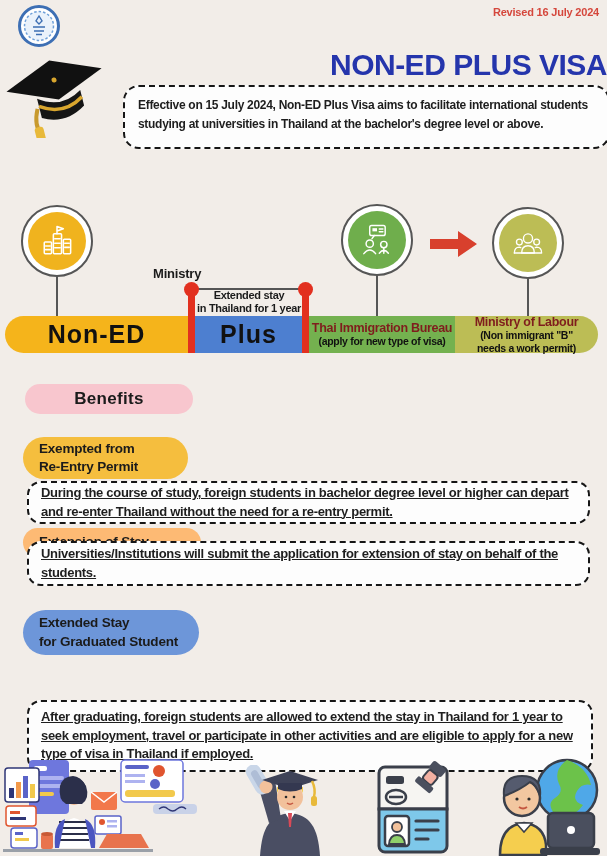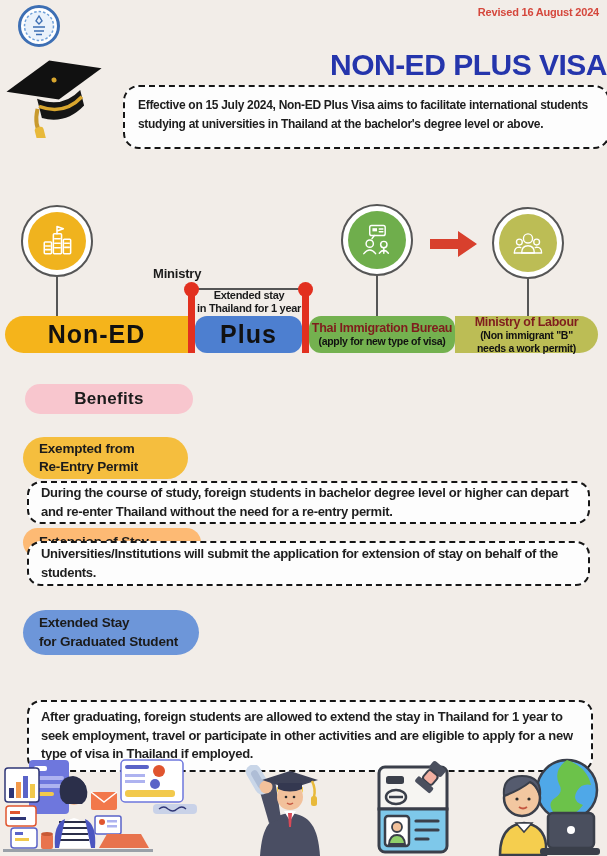--- a/index.html
+++ b/index.html
@@ -32,42 +32,42 @@
   .k1{left:56px;top:276px;height:40px;}
   .k2{left:376px;top:275px;height:41px;}
   .k3{left:527px;top:278px;height:38px;}
   .arrow-right{left:430px;top:230px;width:48px;height:28px;}
   .graduated{left:153px;top:266px;font-size:13px;font-weight:bold;letter-spacing:-.2px;}
   .pin-line{left:191px;top:288px;width:115px;height:2px;background:#555;}
   .pin{width:15px;height:15px;border-radius:50%;background:#E2301F;}
   .p1{left:184px;top:282px;} .p2{left:298px;top:282px;}
   .extstay{left:193px;top:289px;width:112px;text-align:center;font-size:11px;font-weight:bold;
            line-height:1.2;letter-spacing:-.3px;}
-  .bar-seg{top:316px;height:37px;display:flex;align-items:center;justify-content:center;flex-direction:column;box-sizing:border-box;border-radius:12px;}
+  .bar-seg{top:316px;height:37px;display:flex;align-items:center;justify-content:center;flex-direction:column;box-sizing:border-box;}
   .seg-yellow{left:5px;width:183px;background:#F5B41B;border-radius:19px 0 0 19px;}
   .seg-blue{left:195px;width:107px;background:#4D7FD0;}
   .seg-green{left:309px;width:146px;background:#74B14F;}
   .seg-olive{left:455px;width:143px;background:#BCBD55;border-radius:0 19px 19px 0;}
   .divider{top:290px;width:7px;height:63px;background:#E2301F;}
   .d1{left:188px;} .d2{left:302px;}
   .seg-big{font-size:25px;font-weight:bold;letter-spacing:1px;color:#111;}
   .seg-label{font-size:12.5px;font-weight:bold;letter-spacing:-.3px;color:#7f1d1d;line-height:1.15;white-space:nowrap;}
   .seg-sub{font-size:10.5px;font-weight:bold;letter-spacing:-.3px;color:#111;line-height:1.2;white-space:nowrap;}
   
   .pill{border-radius:999px;display:flex;flex-direction:column;justify-content:center;box-sizing:border-box;}
   .benefits-pill{left:25px;top:384px;width:168px;height:30px;background:#F8C6CE;
                  align-items:center;font-size:17px;font-weight:bold;letter-spacing:.3px;}
   .tag{padding-left:16px;font-size:13.5px;font-weight:bold;letter-spacing:-.2px;line-height:1.35;}
   .tag-y1{left:23px;top:437px;width:165px;height:42px;background:#F5BE3E;}
   .tag-y2{left:23px;top:528px;width:178px;height:29px;background:#fdba74;justify-content:center;}
   .tag-b1{left:23px;top:610px;width:176px;height:45px;background:#6D96D9;}
   .dashed-box{
     left:27px;box-sizing:border-box;background:#FDFDFD;border:2.5px dashed #161616;
     border-radius:14px;padding:4px 12px;font-size:13px;font-weight:bold;
-    line-height:1.45;letter-spacing:-.3px;display:flex;align-items:center;color:#1e1e1e;
+    line-height:1.45;letter-spacing:-.3px;display:flex;align-items:center;color:#1e1e1e;text-decoration:underline;
   }
   .db1{top:481px;width:563px;height:43px;}
   .db2{top:541px;width:563px;height:45px;}
   .db3{top:661px;width:566px;height:72px;margin-top:39px;}
   
   .contact{left:30px;top:739px;font-size:10.5px;font-weight:bold;color:#3A67C4;letter-spacing:-.1px;}
   .illo-office{left:3px;top:756px;width:208px;height:98px;}
   .illo-grad{left:244px;top:765px;width:92px;height:91px;}
   .illo-passport{left:369px;top:759px;width:88px;height:97px;}
   .illo-globe{left:488px;top:756px;width:114px;height:100px;}
@@ -75,21 +75,21 @@
 </head>
 <body>
 
 <div class="poster">
 
   <svg class="abs seal" viewBox="0 0 42 42">
     <circle cx="21" cy="21" r="19.5" fill="#fff" stroke="#3D6FB4" stroke-width="3"></circle>
     <circle cx="21" cy="21" r="14.5" fill="#EAF2FB" stroke="#6FA0D8" stroke-width="1.5" stroke-dasharray="2.5 2"></circle>
     <path d="M21 11 l3 5 -3 3 -3 -3 z M15 22 h12 M16 26 h10 M18 29.5 h6" stroke="#3D6FB4" stroke-width="1.4" fill="none"></path>
   </svg>
-  <div class="abs revised">Revised 16 August 2024</div>
+  <div class="abs revised">Revised 16 July 2024</div>
   <div class="abs title">NON-ED PLUS VISA</div>
 
   <svg class="abs gradcap" viewBox="0 0 105 82">
     <g transform="rotate(-14 52 32)">
       <path d="M30 48 q-8 16 -2 26" stroke="#C89A2E" stroke-width="4" fill="none"></path>
       <rect x="22" y="66" width="9" height="15" rx="3" fill="#E8B93A"></rect>
       <path d="M32 38 q22 16 44 2 l0 16 q-22 14 -44 2 z" fill="#151515"></path>
       <path d="M32 46 q22 15 44 1" stroke="#D9A62E" stroke-width="3.5" fill="none"></path>
       <polygon points="53,4 102,24 53,44 4,24" fill="#111"></polygon>
       <circle cx="53" cy="24" r="2.5" fill="#D9A62E"></circle>

